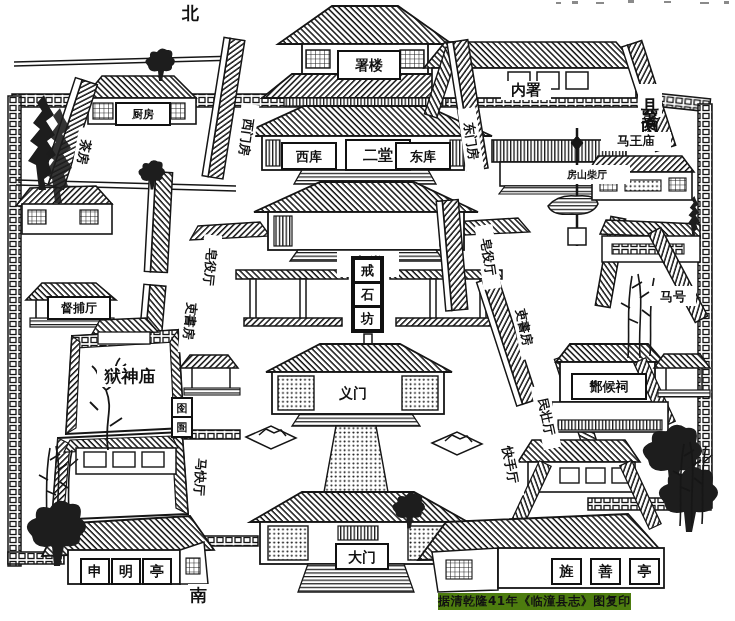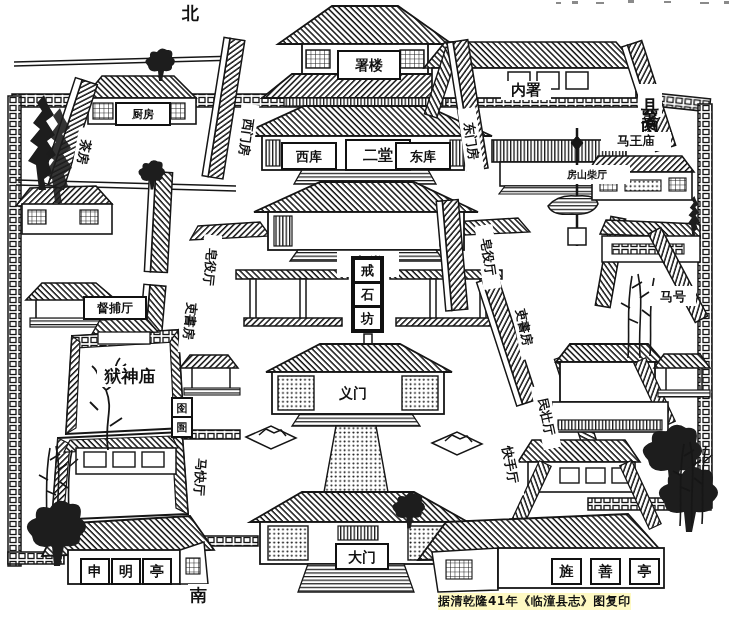--- a/index.html
+++ b/index.html
@@ -8,21 +8,21 @@
   svg{position:absolute;left:0;top:0;}
   .lbl{position:absolute;display:flex;align-items:center;justify-content:center;
        font-weight:bold;color:#111;background:#fff;line-height:1;white-space:nowrap;
        font-size:13px;padding:1px 2px;}
   .plain{background:#fff;}
   .boxed{border:2px solid #111;}
   .rot{transform-origin:center center;}
   .compass{position:absolute;font-size:17px;font-weight:bold;background:#fff;padding:0 2px;}
   .vtitle{position:absolute;writing-mode:vertical-rl;text-orientation:upright;
           font-size:18px;font-weight:bold;letter-spacing:11px;background:#fff;}
-  .caption{position:absolute;font-size:12px;font-weight:bold;letter-spacing:0.5px;background:#fef9c3;}
+  .caption{position:absolute;font-size:12px;font-weight:bold;letter-spacing:0.5px;background:#4d7c0f;}
   .plaque{position:absolute;background:#111;display:flex;flex-direction:column;gap:3px;padding:4px 4px;}
   .plaque .cell{width:25px;height:21px;background:#fff;display:flex;align-items:center;
                 justify-content:center;font-size:13px;font-weight:bold;}
   .cbox{position:absolute;border:2px solid #111;background:#fff;display:flex;align-items:center;
         justify-content:center;font-weight:bold;font-size:14px;}
 </style>
 </head>
 <body>
 
 <div class="stage">
@@ -357,35 +357,36 @@
   <div class="cell">坊</div>
 </div>
 <div class="lbl plain" style="left:328px;top:383px;width:46px;height:20px;font-size:14px;font-family:Liberation Serif, serif;">义门</div>
 <div class="lbl boxed" style="left:335px;top:543px;width:46px;height:21px;font-size:14px;">大门</div>
 
 <div class="lbl boxed" style="left:115px;top:102px;width:48px;height:18px;font-size:11px;">厨房</div>
 <div class="lbl plain rot" style="left:60px;top:143px;width:44px;height:16px;font-size:12.5px;transform:rotate(100deg);">茶房</div>
 <div class="lbl plain rot" style="left:213px;top:128px;width:62px;height:16px;font-size:12.5px;transform:rotate(98deg);">西门房</div>
 <div class="lbl plain rot" style="left:178px;top:258px;width:60px;height:16px;font-size:12.5px;transform:rotate(96deg);">皂役厅</div>
 <div class="lbl plain rot" style="left:158px;top:312px;width:60px;height:16px;font-size:12.5px;transform:rotate(96deg);">吏書房</div>
-<div class="lbl boxed" style="left:47px;top:296px;width:56px;height:18px;font-size:12px;margin-left:36px;">督捕厅</div>
+<div class="lbl boxed" style="left:47px;top:296px;width:56px;height:18px;font-size:12px;">督捕厅</div>
 <div class="lbl plain" style="left:97px;top:366px;width:62px;height:19px;font-size:17px;">狱神庙</div>
 <div class="cbox" style="left:171px;top:397px;width:18px;height:18px;font-size:11px;">囹</div>
 <div class="cbox" style="left:171px;top:416px;width:18px;height:18px;font-size:11px;">圄</div>
 <div class="lbl plain rot" style="left:168px;top:468px;width:60px;height:16px;font-size:12.5px;transform:rotate(94deg);">马快厅</div>
 <div class="cbox" style="left:80px;top:558px;width:26px;height:23px;">申</div>
 <div class="cbox" style="left:111px;top:558px;width:26px;height:23px;">明</div>
 <div class="cbox" style="left:142px;top:558px;width:26px;height:23px;">亭</div>
 
 <div class="lbl plain" style="left:501px;top:81px;width:46px;height:17px;font-size:15px;">内署</div>
 <div class="lbl plain rot" style="left:438px;top:132px;width:62px;height:16px;font-size:12.5px;transform:rotate(82deg);">东门房</div>
 <div class="lbl plain" style="left:601px;top:132px;width:66px;height:17px;font-size:12.5px;">马王庙</div>
 <div class="lbl plain" style="left:544px;top:165px;width:82px;height:17px;font-size:10px;">房山柴厅</div>
 <div class="lbl plain" style="left:650px;top:286px;width:42px;height:18px;font-size:13px;font-family:Liberation Serif, serif;">马号</div>
 <div class="lbl plain rot" style="left:456px;top:248px;width:60px;height:16px;font-size:12.5px;transform:rotate(82deg);">皂役厅</div>
 <div class="lbl plain rot" style="left:492px;top:318px;width:60px;height:16px;font-size:12.5px;transform:rotate(78deg);">吏書房</div>
 <div class="lbl plain rot" style="left:514px;top:408px;width:60px;height:16px;font-size:12.5px;transform:rotate(78deg);">民壮厅</div>
+<div class="lbl boxed" style="left:571px;top:373px;width:68px;height:21px;font-size:13px;">酂候祠</div>
 <div class="lbl plain rot" style="left:478px;top:456px;width:60px;height:16px;font-size:12.5px;transform:rotate(80deg);">快手厅</div>
 <div class="cbox" style="left:551px;top:558px;width:27px;height:23px;">旌</div>
 <div class="cbox" style="left:590px;top:558px;width:27px;height:23px;">善</div>
 <div class="cbox" style="left:629px;top:558px;width:27px;height:23px;">亭</div>
 
 </div>
 
 </body></html>

